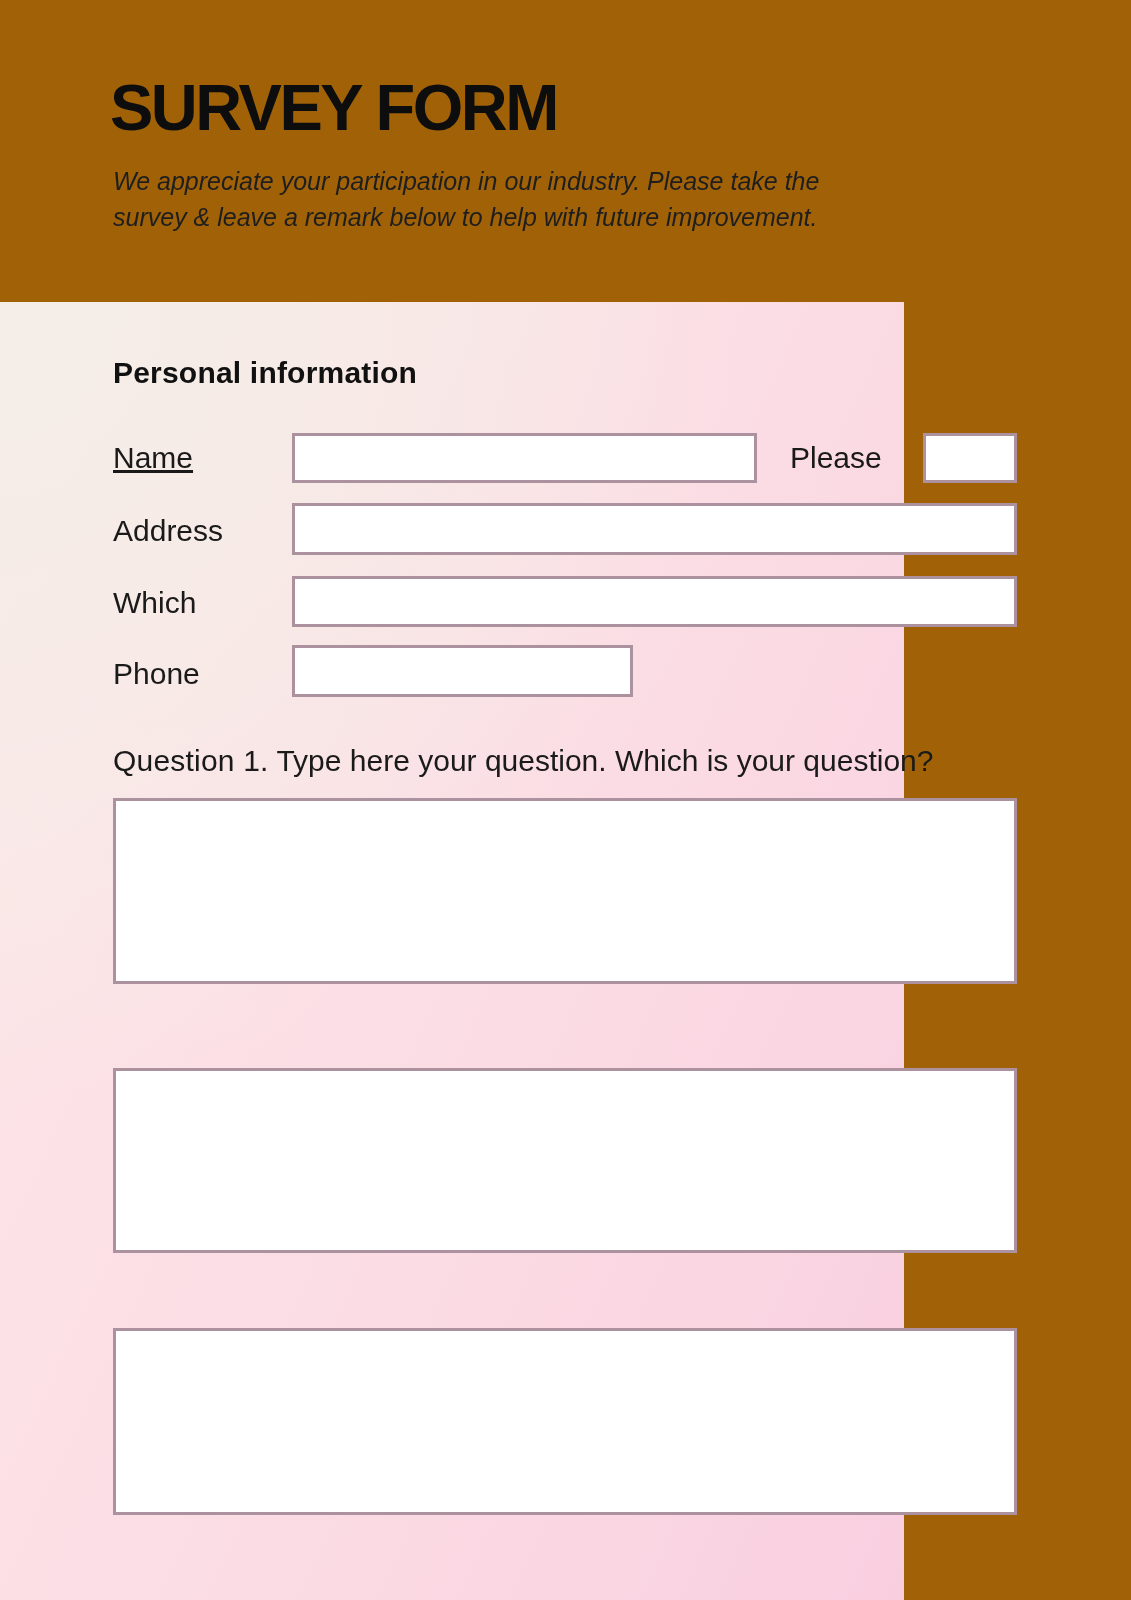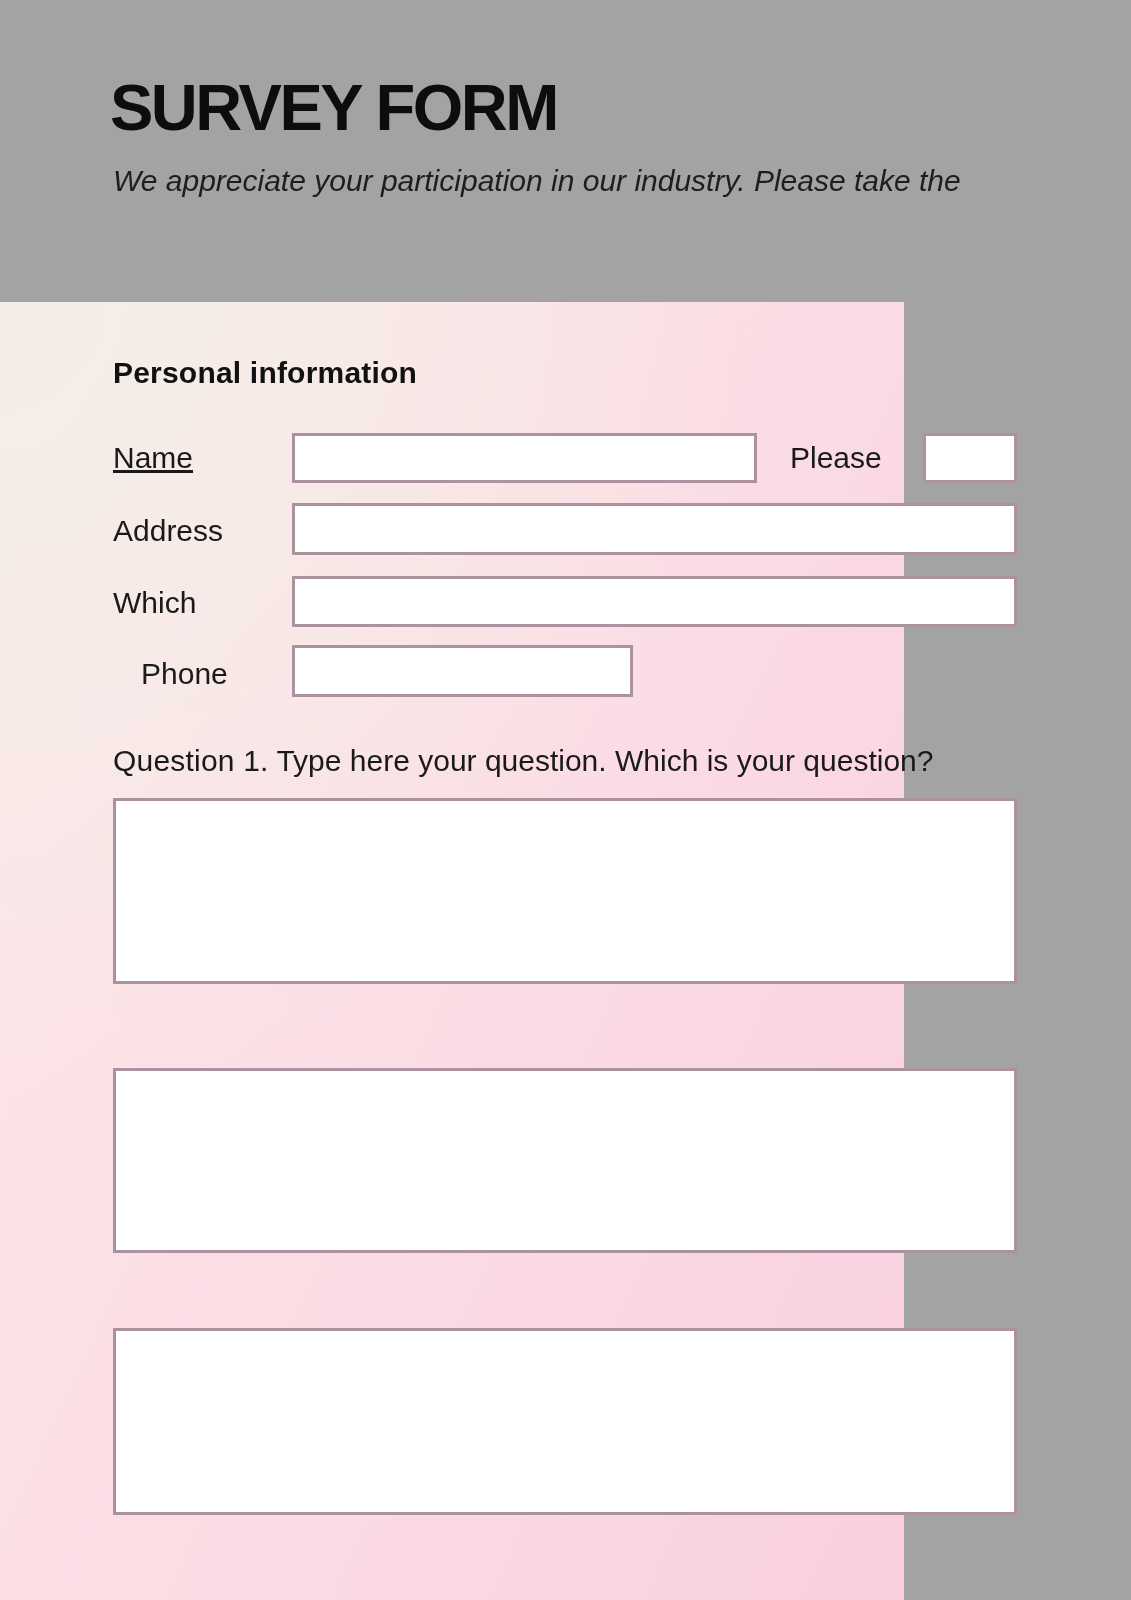--- a/index.html
+++ b/index.html
@@ -1,40 +1,40 @@
 <!DOCTYPE html>
 <html><head>
 <meta charset="utf-8">
 <style>
   * { box-sizing: border-box; }
   html, body { margin: 0; padding: 0; background: #ffffff; }
   .page {
     position: relative;
     width: 1131px;
     height: 1600px;
-    background: #a3a3a3;
+    background: #a16207;
     font-family: "Liberation Sans", sans-serif;
     color: #141414;
     overflow: hidden;
   }
   .title {
     position: absolute;
     left: 110px;
     top: 70px;
     font-size: 65px;
     font-weight: bold;
     letter-spacing: -2.5px;
     color: #0d0d0d;
     white-space: nowrap;
   }
   .subtitle {
     position: absolute;
     left: 113px;
     top: 163px;
-    font-size: 30px;
+    font-size: 25px;
     font-style: italic;
     line-height: 36px;
     color: #1e1e1e;
     white-space: nowrap;
   }
   .form-body {
     position: absolute;
     left: 0;
     top: 302px;
     width: 904px;
@@ -71,21 +71,21 @@
   .area { padding: 10px 14px; resize: none; }
 
   #label-name    { left: 113px; top: 139px; text-decoration: underline; }
   #input-name    { left: 292px; top: 131px; width: 465px; height: 50px; }
   #label-gender  { left: 790px; top: 139px; }
   #input-gender  { left: 923px; top: 131px; width: 94px;  height: 50px; }
   #label-address { left: 113px; top: 212px; }
   #input-address { left: 292px; top: 201px; width: 725px; height: 52px; }
   #label-email   { left: 113px; top: 284px; }
   #input-email   { left: 292px; top: 274px; width: 725px; height: 51px; }
-  #label-phone   { left: 113px; top: 355px; margin-left: 28px; }
+  #label-phone   { left: 113px; top: 355px; }
   #input-phone   { left: 292px; top: 343px; width: 341px; height: 52px; }
 
   .q-heading {
     position: absolute;
     left: 113px;
     font-size: 30px;
     line-height: 35px;
     color: #1a1a1a;
     white-space: nowrap;
   }
@@ -99,20 +99,21 @@
 </style>
 </head>
 <body>
 
 <div class="page">
 
   <div class="title">SURVEY FORM</div>
 
   <div class="subtitle">
     <div>We appreciate your participation in our industry. Please take the</div>
+    <div>survey &amp; leave a remark below to help with future improvement.</div>
   </div>
 
   <div class="form-body">
 
     <div class="section-heading">Personal information</div>
 
     <span class="field-label" id="label-name">Name</span>
     <input class="box" id="input-name" type="text" style="">
 
     <span class="field-label" id="label-gender">Please</span>

